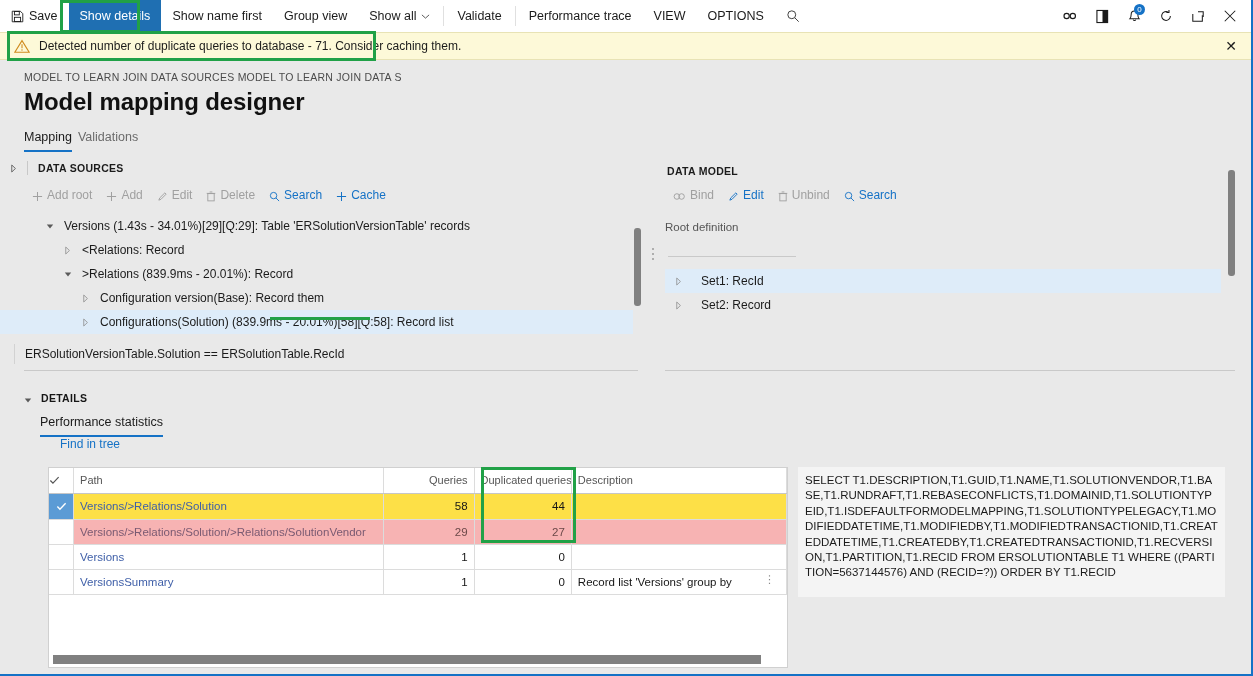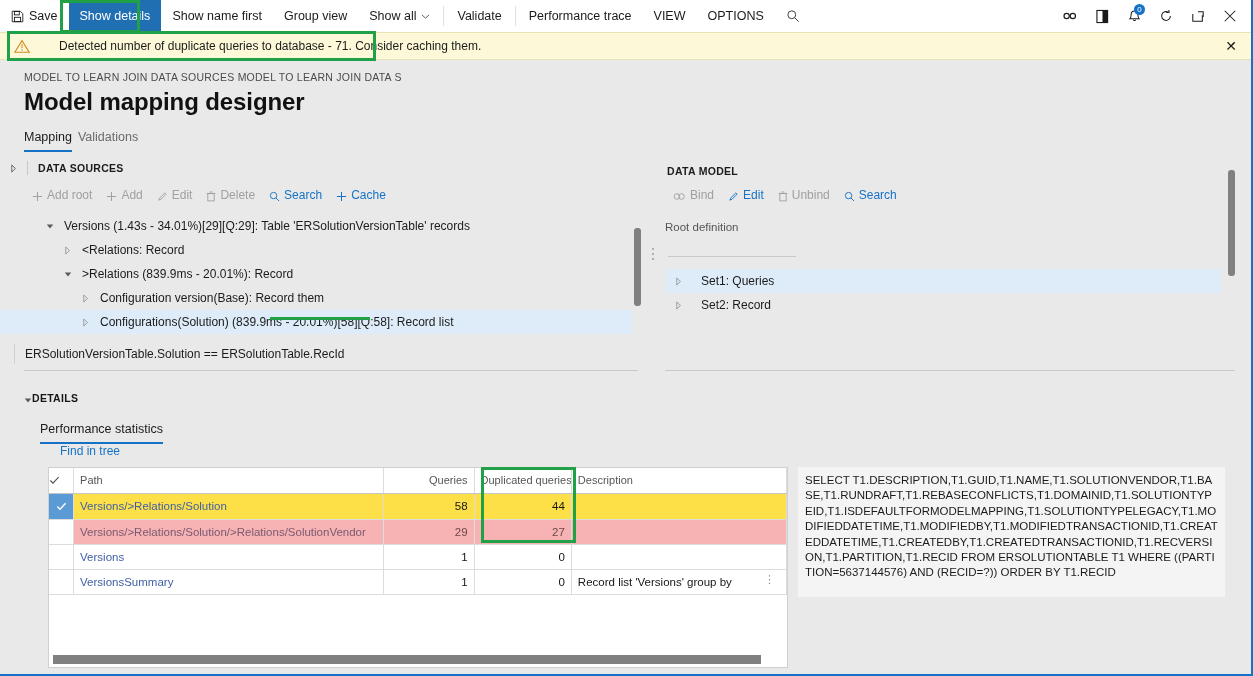--- a/index.html
+++ b/index.html
@@ -78,21 +78,20 @@
   
   .msgbar {
     height: 28px;
     background: #fdf9d8;
     border-top: 1px solid #e8e3b5;
     border-bottom: 1px solid #e8e3b5;
     display: flex;
     align-items: center;
     padding: 0 8px 0 14px;
     position: relative;
-    gap: 20px;
   }
   .msg-text {
     font-size: 12px;
     color: #1b1b1b;
     margin-left: 9px;
   }
   .msg-close {
     margin-left: auto;
     color: #1b1b1b;
     padding: 0 6px;
@@ -260,30 +259,30 @@
   }
   .dmnode.sel { background: #deecf9; }
 
   
   .details {
     padding-left: 24px;
   }
   .det-head {
     display: flex;
     align-items: flex-end;
-    gap: 0;
+    gap: 9px;
     margin-top: 6px;
   }
   .det-title {
     font-size: 10.5px;
     font-weight: bold;
     letter-spacing: .3px;
   }
   .perf-tab {
-    margin: 18px 0 0 16px;
+    margin: 11px 0 0 16px;
     display: inline-block;
     font-size: 12.5px;
     color: #1b1b1b;
     padding-bottom: 6px;
     border-bottom: 2px solid #1572c6;
   }
   .find-tree {
     margin: 16px 0 0 36px;
     font-size: 12px;
     color: #1572c6;
@@ -649,21 +648,21 @@
       <div class="dm-rootdef">Root definition</div>
       <div class="dm-rule"></div>
 
       <div style="margin-top:12px">
         <div class="dmnode sel" style="padding-left:10px">
           <span class="tw">
             <svg width="7" height="9" viewBox="0 0 8 10">
                 <path d="M2 1 L6.2 5 L2 9 Z" fill="none" stroke="#8a8a8a" stroke-width=".9"></path>
               </svg>
           </span>
-          <span style="padding-left:8px">Set1: Queries</span>
+          <span style="padding-left:8px">Set1: RecId</span>
         </div>
         <div class="dmnode" style="padding-left:10px">
           <span class="tw">
             <svg width="7" height="9" viewBox="0 0 8 10">
                 <path d="M2 1 L6.2 5 L2 9 Z" fill="none" stroke="#8a8a8a" stroke-width=".9"></path>
               </svg>
           </span>
           <span style="padding-left:8px">Set2: Record</span>
         </div>
       </div>

